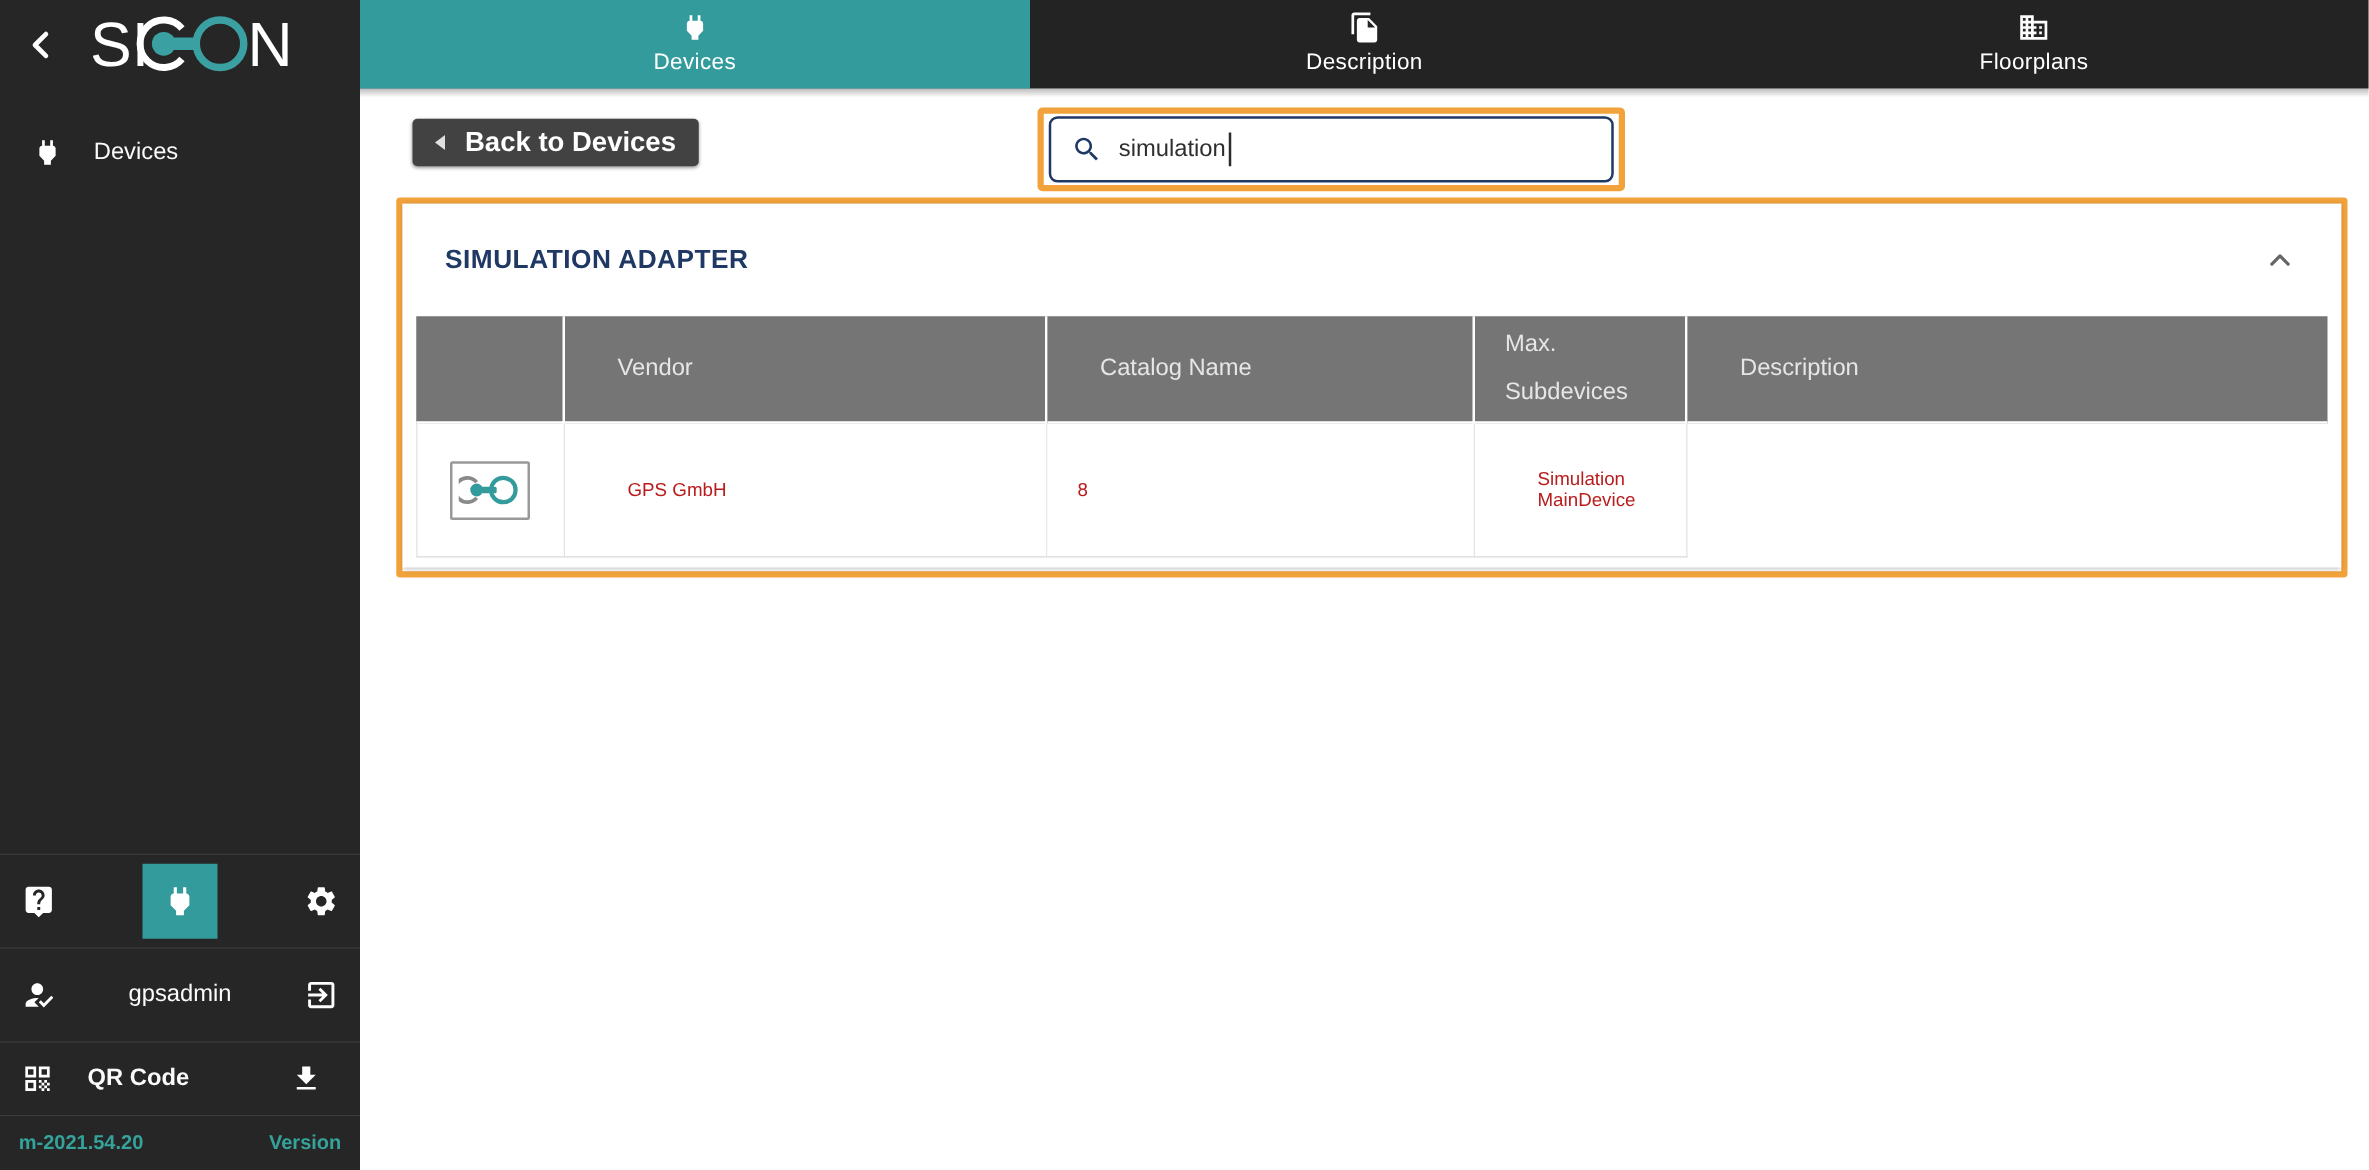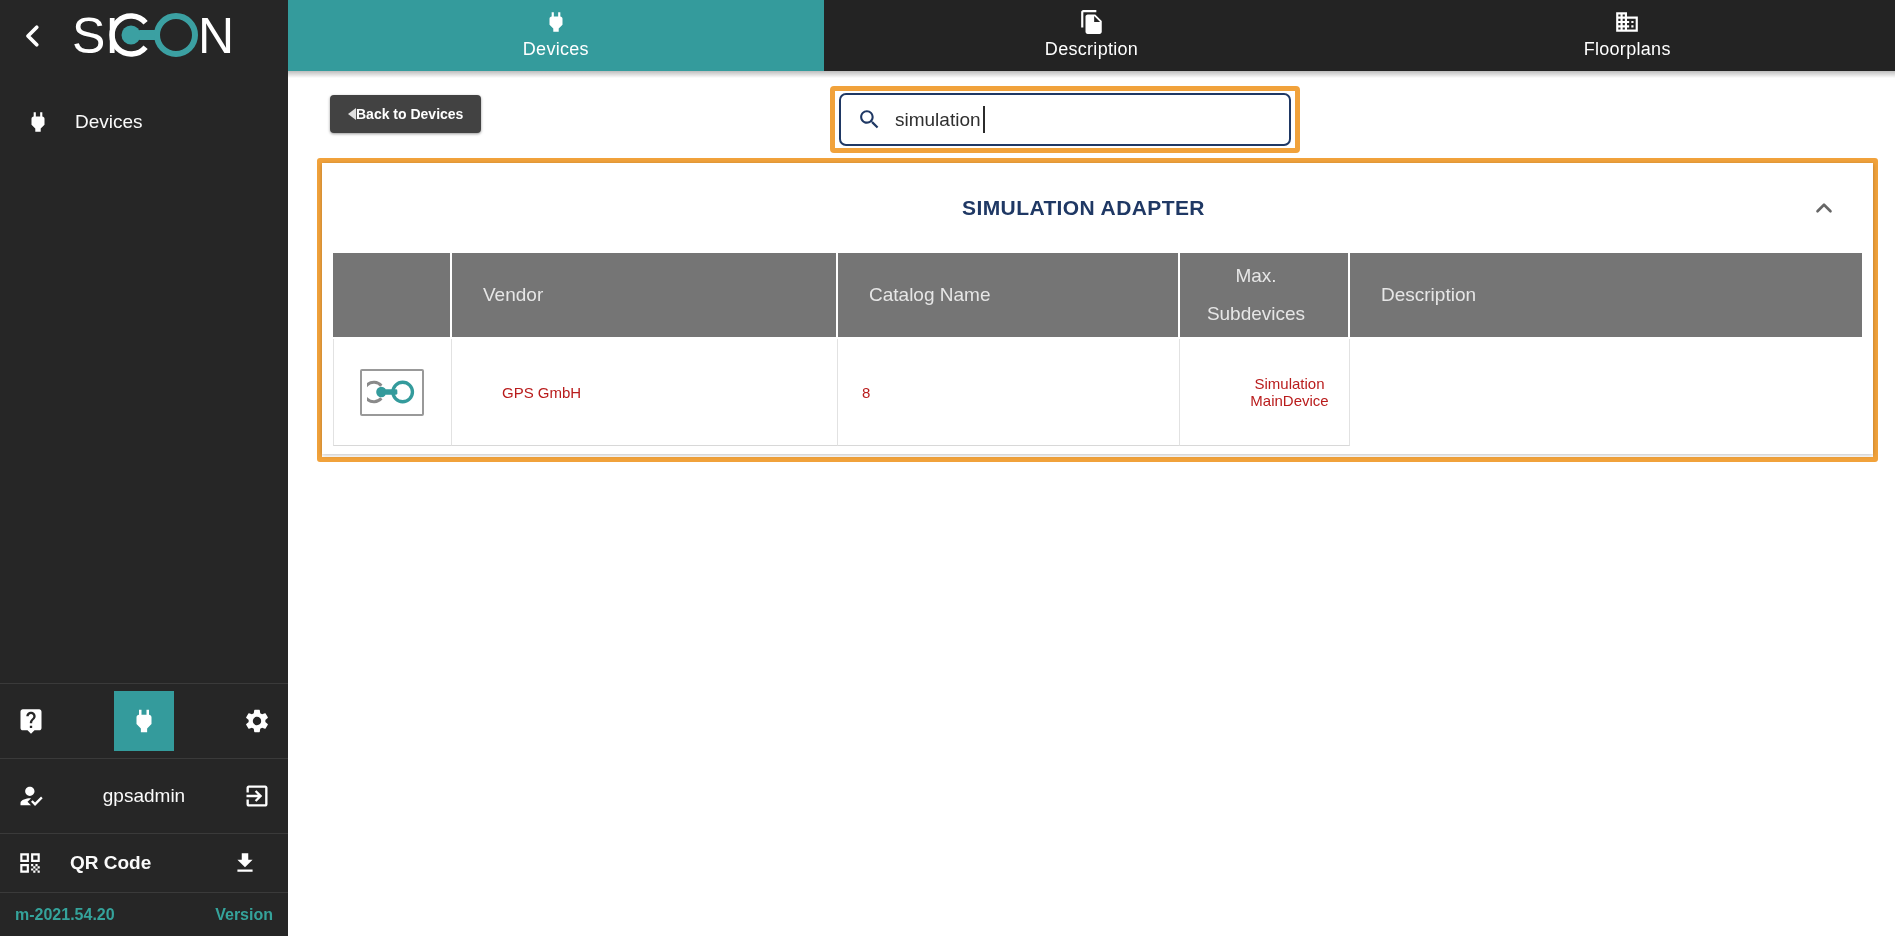--- a/index.html
+++ b/index.html
@@ -33,43 +33,43 @@
   .tab .tab-lbl { font-size: 18px; font-weight: 500; letter-spacing: 0.3px; }
   .tab.active { background: #349b9c; }
   .tab-icon { width: 26px; height: 26px; }
 
   
   .content { position: absolute; left: 288px; top: 71px; width: 1607px; height: 865px; background: #ffffff; }
   .content::before { content: ""; position: absolute; left: 0; top: 0; right: 0; height: 7px;
     background: linear-gradient(rgba(0,0,0,0.26), rgba(0,0,0,0)); pointer-events: none; z-index: 6; }
 
   .back-btn { position: absolute; left: 42px; top: 24px; height: 38px; background: #424242; color: #fff;
-    border: none; border-radius: 4px; display: flex; align-items: center; padding: 0 18px; gap: 0;
-    font-family: "Liberation Sans", sans-serif; font-size: 14px; font-weight: bold; cursor: pointer;
+    border: none; border-radius: 4px; display: flex; align-items: center; padding: 0 18px; gap: 16px;
+    font-family: "Liberation Sans", sans-serif; font-size: 22px; font-weight: bold; cursor: pointer;
     box-shadow: 0 1px 3px rgba(0,0,0,0.4); }
   .tri-left { width: 0; height: 0; border-top: 6px solid transparent; border-bottom: 6px solid transparent; border-right: 8px solid #e0e0e0; }
 
   .search-annotation { position: absolute; left: 542px; top: 15px; width: 470px; height: 67px;
     border: 5px solid #f1a23b; border-radius: 4px; }
   .search-box { margin: 2px 4px; height: 53px; background: #fff; border: 2.5px solid #1f3864; border-radius: 7px;
     display: flex; align-items: center; padding-left: 16px; cursor: text; }
   .search-box .s-icon { width: 25px; height: 25px; color: #1f3864; flex: none; }
   .search-box .s-text { margin-left: 13px; font-size: 19px; color: #2f2f2f; }
   .caret { width: 2px; height: 27px; background: #2b2b2b; margin-left: 2px; }
 
   .panel-annotation { position: absolute; left: 29px; top: 87px; width: 1561px; height: 304px;
     border: 5px solid #f1a23b; border-radius: 3px; }
-  .card { width: 100%; height: calc(100% - 3px); background: #ffffff; box-shadow: 0 1px 4px rgba(0,0,0,0.25); text-align: center; }
+  .card { width: 100%; height: calc(100% - 3px); background: #ffffff; box-shadow: 0 1px 4px rgba(0,0,0,0.25); }
   .card-header { height: 90px; display: flex; align-items: center; padding: 0 36px 0 34px; }
   .card-title { font-size: 21px; font-weight: bold; color: #1f3864; letter-spacing: 0.4px; flex: 1; }
   .collapse-btn { width: 26px; height: 26px; color: #666; cursor: pointer; background: none; border: none; padding: 0; }
 
   .table { margin: 0 11px; display: grid; grid-template-columns: 119px 386px 342px 170px 1fr; }
   .th { background: #757575; height: 86px; display: flex; align-items: center; color: rgba(255,255,255,0.82);
-    font-size: 19px; padding-left: 31px; border-right: 2px solid #ffffff; border-bottom: 2px solid #fff; }
+    font-size: 19px; padding-left: 42px; border-right: 2px solid #ffffff; border-bottom: 2px solid #fff; }
   .th.first { padding-left: 0; }
   .th.last { border-right: none; }
   .th.max { padding-left: 24px; line-height: 38px; }
   .th.max span { display: block; max-width: 104px; }
   .td { background: #fff; height: 107px; display: flex; align-items: center; font-size: 15px; color: #b91c1c;
     padding-left: 50px; border-right: 1px solid #e2e2e2; border-bottom: 1px solid #d8d8d8; }
   .td.first { padding-left: 0; border-left: 1px solid #e2e2e2; }
   .td.max { padding-left: 24px; }
   .device-box { width: 64px; height: 47px; margin-left: 26px; border: 2px solid #999; border-radius: 2px;
     display: flex; align-items: center; justify-content: center; background: #fff; }

